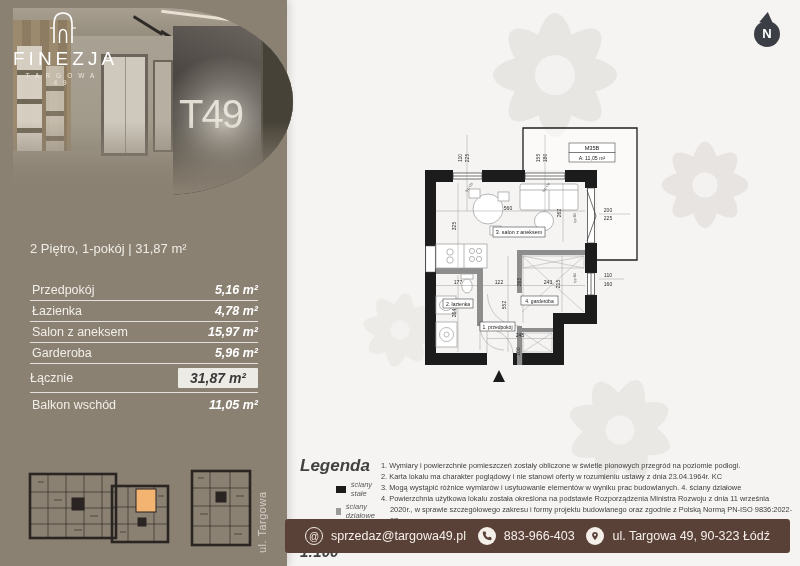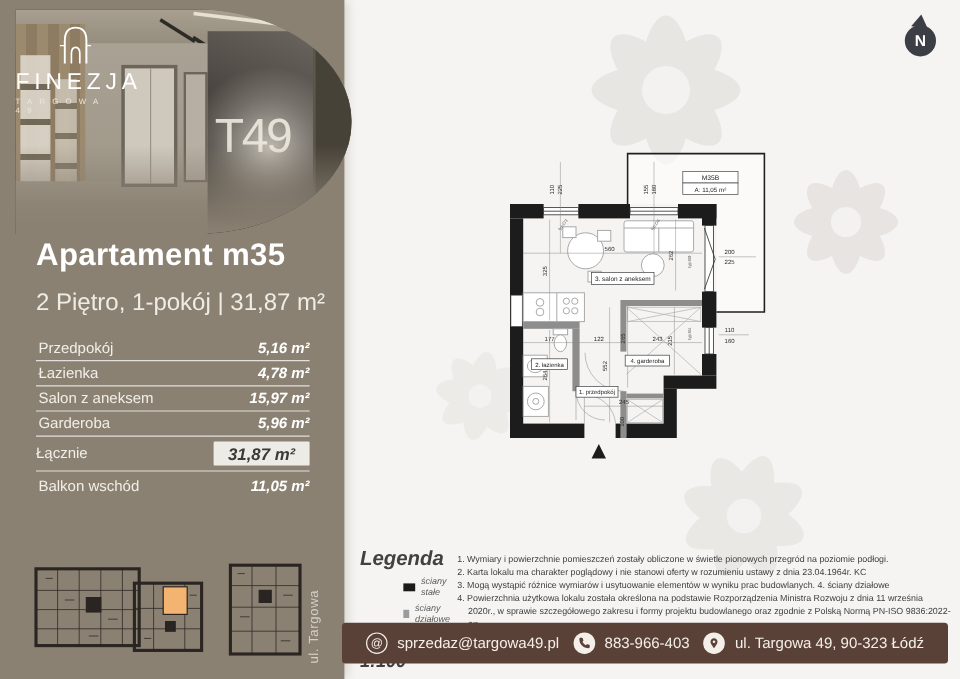--- a/index.html
+++ b/index.html
@@ -28,28 +28,28 @@
   .ph-door { position:absolute; left:88px; top:46px; width:47px; height:102px; border:3px solid #6b655b; background:#cfc9bd; }
   .ph-door::after { content:""; position:absolute; left:50%; top:0; bottom:0; width:1px; background:#9a9488; }
   .ph-door2 { position:absolute; left:140px; top:52px; width:20px; height:92px; border:2px solid #6b655b; background:#b6afa2; }
   .ph-mural { position:absolute; left:160px; top:18px; bottom:0; width:88px; background:linear-gradient(205deg,#6b6560 0%,#4b4641 42%,#323029 100%); }
   .ph-mural::before { content:""; position:absolute; inset:0; background:radial-gradient(circle at 58% 58%, rgba(232,227,216,.75) 0%, rgba(232,227,216,.25) 38%, transparent 62%); }
   .ph-mural-text { position:absolute; left:6px; top:66px; font-size:40px; font-weight:300; color:rgba(238,233,223,.9); letter-spacing:-2px; }
   .ph-rightdoor { position:absolute; left:248px; top:24px; right:0; bottom:0; background:#474238; border-left:2px solid #5d574c; }
   .ph-fade { position:absolute; left:0; right:0; bottom:0; height:74px; background:linear-gradient(180deg,rgba(139,129,115,0) 0%,rgba(139,129,115,.8) 68%,#8b8173 100%); }
 
   
-  .logo { position:absolute; left:13px; top:20px; width:100px; text-align:left; z-index:3; }
+  .logo { position:absolute; left:13px; top:10px; width:100px; text-align:center; z-index:3; }
   .logo svg { display:block; margin:0 auto; }
   .brand-name { margin-top:4px; font-size:19px; font-weight:400; letter-spacing:4px; color:#ffffff; }
   .brand-sub  { margin-top:2px; font-size:6.5px; font-weight:400; letter-spacing:6px; color:#ece5da; }
 
   
   .title    { position:absolute; left:30px; top:197px; font-size:26px; font-weight:700; color:#ffffff; letter-spacing:.3px; z-index:3; }
-  .subtitle { position:absolute; left:30px; top:241px; font-size:20px; font-weight:300; color:#efece4; z-index:3; }
+  .subtitle { position:absolute; left:30px; top:241px; font-size:13px; font-weight:300; color:#efece4; z-index:3; }
   .areas    { position:absolute; left:30px; top:280px; width:228px; z-index:3; }
   .arow { display:flex; justify-content:space-between; align-items:center; padding:3px 0 3px 2px;
           border-bottom:1px solid rgba(255,255,255,.75); min-height:19px; }
   .arow .lbl { font-size:12.5px; color:#f1eee7; }
   .arow .val { font-size:12.5px; font-weight:700; color:#ffffff;font-style:italic; }
   .arow.total { padding:4px 0; }
   .arow.total .val { background:#edebe5; color:#3a3a3a; font-size:14px; padding:2px 12px; border-radius:1px; }
   .arow.balcony { border-bottom:none; padding-top:5px; }
 
   
@@ -146,21 +146,20 @@
     <div class="logo">
       <svg width="26" height="34" viewBox="0 0 26 34">
         <path d="M4,33 V14 Q4,3 13,3 Q22,3 22,14 V33" fill="none" stroke="#ffffff" stroke-width="1.6"></path>
         <path d="M9.5,33 V25 Q9.5,19.5 13,19.5 Q16.5,19.5 16.5,25 V33" fill="none" stroke="#ffffff" stroke-width="1.4"></path>
         <path d="M0,18 H4 M22,18 H26" stroke="#ffffff" stroke-width="1.2"></path>
       </svg>
       <div class="brand-name">FINEZJA</div>
       <div class="brand-sub">TARGOWA 49</div>
     </div>
 
-    <div class="title">Apartament m35</div>
     <div class="subtitle">2 Piętro, 1-pokój | 31,87 m²</div>
 
     <div class="areas">
       <div class="arow">
         <span class="lbl">Przedpokój</span>
         <span class="val">5,16 m²</span>
       </div>
       <div class="arow">
         <span class="lbl">Łazienka</span>
         <span class="val">4,78 m²</span>

